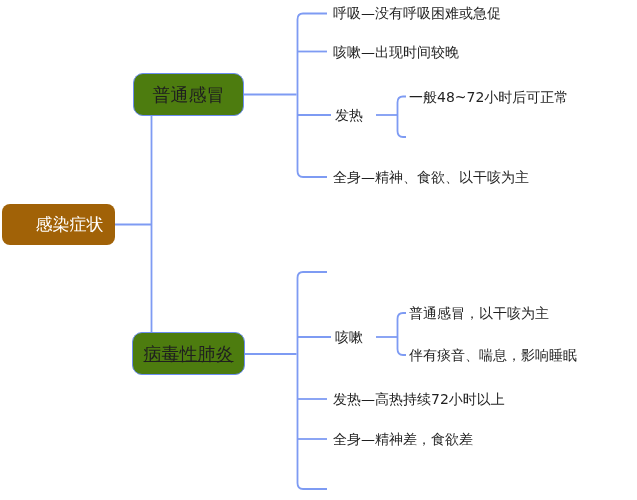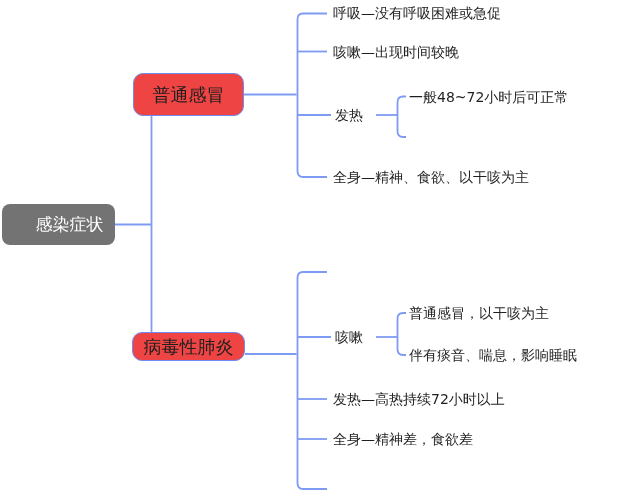--- a/index.html
+++ b/index.html
@@ -12,30 +12,30 @@
   }
   #wires{position:absolute;left:0;top:0;width:637px;height:500px;}
   .node{
     position:absolute;
     display:flex;align-items:center;justify-content:center;
     box-sizing:border-box;
     white-space:nowrap;
   }
   .root-node{
     left:2px;top:204px;width:113px;height:41px;
-    background:#737373;color:#ffffff;
+    background:#a16207;color:#ffffff;
     border-radius:8px;font-size:17px;padding-left:22px;
   }
   .branch-node{
-    background:#ef4444;color:#1f1f1f;
+    background:#4d7c0f;color:#1f1f1f;
     border:1.5px solid #6c8df1;border-radius:10px;
     font-size:18px;
   }
   #branch-cold{left:133px;top:73px;width:111px;height:43px;}
-  #branch-pneumonia{left:132px;top:332px;width:113px;height:29px;}
+  #branch-pneumonia{left:132px;top:332px;width:113px;height:43px;text-decoration:underline;}
   .leaf{
     position:absolute;
     transform:translateY(-50%);
     font-size:14px;color:#1f1f1f;
     white-space:nowrap;line-height:1.2;
   }
 </style>
 </head>
 <body>
 

